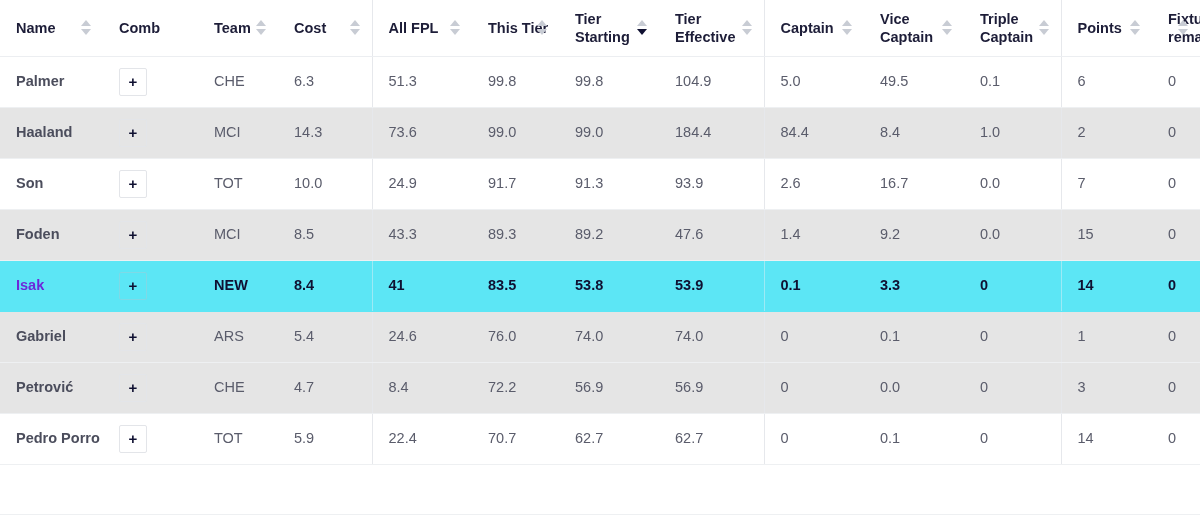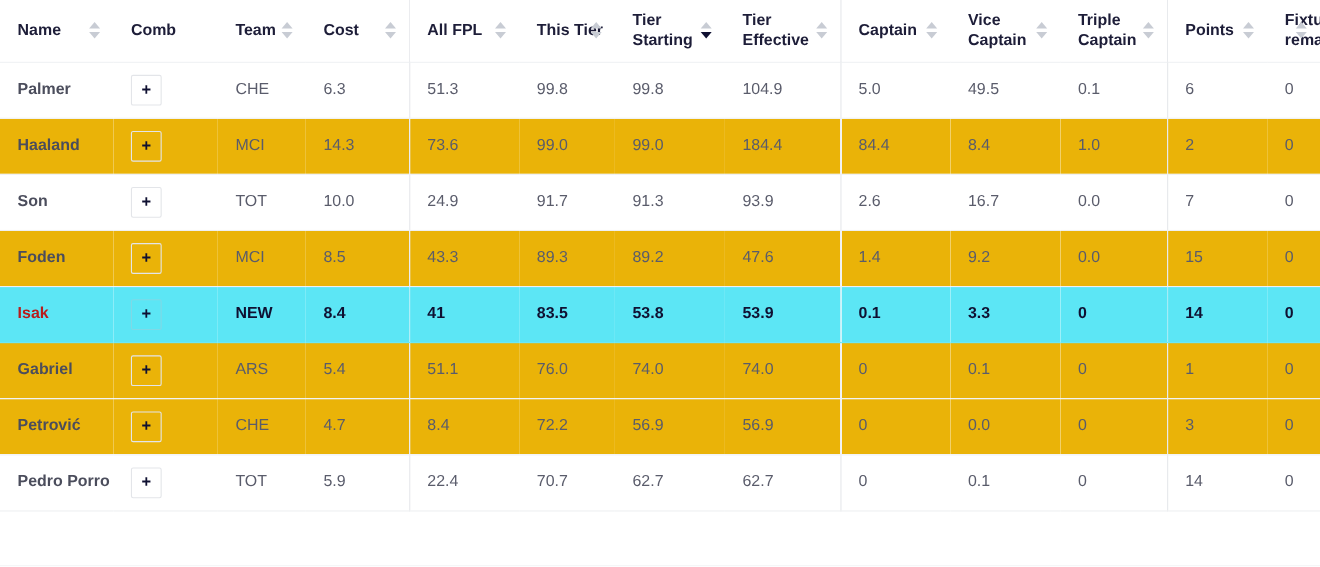--- a/index.html
+++ b/index.html
@@ -72,42 +72,42 @@
     border-left: 5px solid transparent;
     border-right: 5px solid transparent;
   }
   .sort-icon .tri.up   { border-bottom: 6px solid #c8ccd4; }
   .sort-icon .tri.down { border-top: 6px solid #c8ccd4; }
   .sort-icon.desc-active .tri.down { border-top-color: #0f1031; }
 
   
   tbody tr { height: 51px; }
   tbody tr.odd  { background: #ffffff; }
-  tbody tr.even { background: #eab308; padding-left: 44px; }
+  tbody tr.even { background: #e5e5e5; padding-left: 44px; }
   tbody tr.highlight { background: #5ce6f5; }
 
   tbody td {
     font-size: 14.5px;
     color: #5a5c6b;
     padding: 0 0 0 16px;
     vertical-align: middle;
     border-bottom: 1px solid #eef0f2;
     line-height: 1.2;
     white-space: nowrap;
     overflow: hidden;
   }
 
   tbody tr.highlight td {
     color: #0f1031;
     font-weight: 700;
     border-bottom-color: #5ce6f5;
   }
 
   td.name-cell { color: #4b4d5c; font-weight: bold; }
-  tbody tr.highlight td.name-cell { color: #b91c1c; }
+  tbody tr.highlight td.name-cell { color: #6d28d9; }
 
   
   .div-right { border-right: 1px solid #e6e8ec; }
   tbody tr.highlight .div-right { border-right-color: #9ceaf5; }
 
   
   .comb-btn {
     width: 28px; height: 28px;
     border: 1px solid #e3e5e9;
     background: transparent;
@@ -375,21 +375,21 @@
           <td>14</td>
           <td>0</td>
         </tr>
         <tr class="even">
           <td class="name-cell">Gabriel</td>
           <td>
             <button class="comb-btn">+</button>
           </td>
           <td>ARS</td>
           <td class="div-right">5.4</td>
-          <td>51.1</td>
+          <td>24.6</td>
           <td>76.0</td>
           <td>74.0</td>
           <td class="div-right">74.0</td>
           <td>0</td>
           <td>0.1</td>
           <td class="div-right">0</td>
           <td>1</td>
           <td>0</td>
         </tr>
         <tr class="even">

